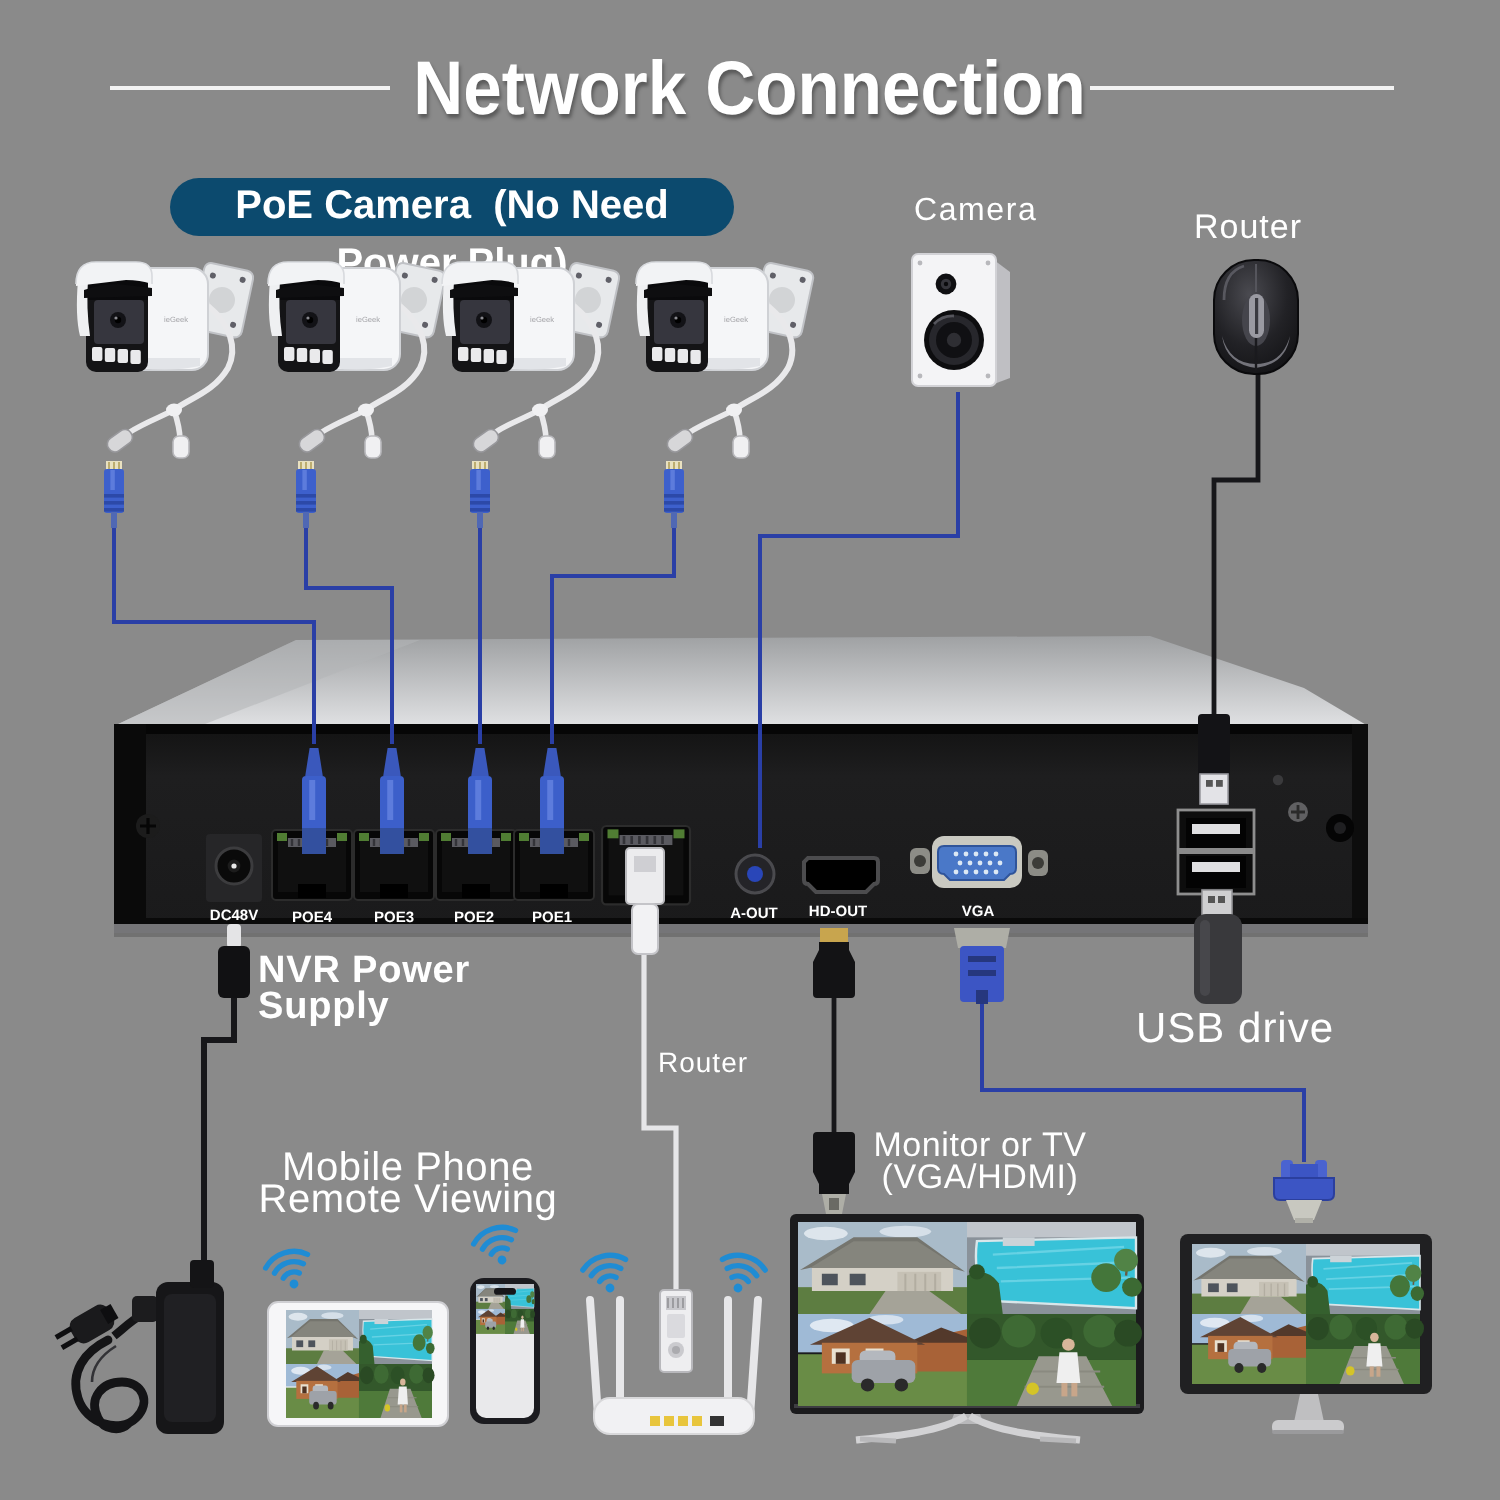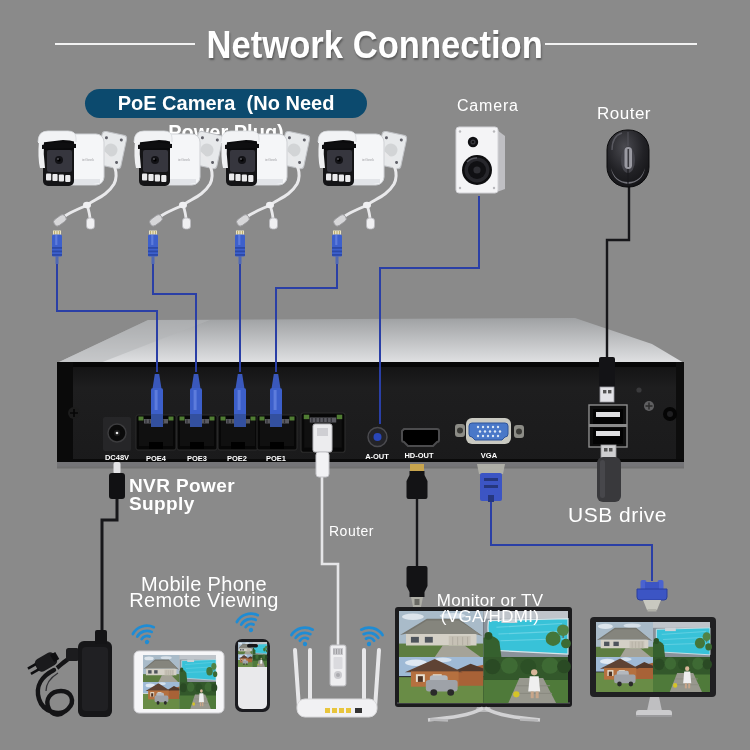--- a/index.html
+++ b/index.html
@@ -439,14 +439,14 @@
     <text x="489" y="458">VGA</text>
   </g>
   </svg>
 
   <div class="lbl" style="left:457px;top:97px;font-size:16px;letter-spacing:0.8px;">Camera</div>
   <div class="lbl" style="left:597px;top:104px;font-size:17px;letter-spacing:0.5px;">Router</div>
   <div class="lbl" style="left:129px;top:477px;font-size:19px;font-weight:bold;line-height:17.5px;letter-spacing:0.4px;">NVR Power<br>Supply</div>
   <div class="lbl" style="left:329px;top:523px;font-size:14px;letter-spacing:0.5px;">Router</div>
   <div class="lbl" style="left:568px;top:503px;font-size:21px;letter-spacing:0.5px;">USB drive</div>
   <div class="lbl" style="left:104px;top:576px;width:200px;text-align:center;font-size:20px;line-height:16px;letter-spacing:0.3px;">Mobile Phone<br>Remote Viewing</div>
-  <div class="lbl" style="left:390px;top:565px;width:200px;text-align:center;font-size:17px;line-height:16px;letter-spacing:0.3px;margin-top:28px;">Monitor or TV<br>(VGA/HDMI)</div>
+  <div class="lbl" style="left:390px;top:565px;width:200px;text-align:center;font-size:17px;line-height:16px;letter-spacing:0.3px;">Monitor or TV<br>(VGA/HDMI)</div>
 </div>
 
 </body></html>

